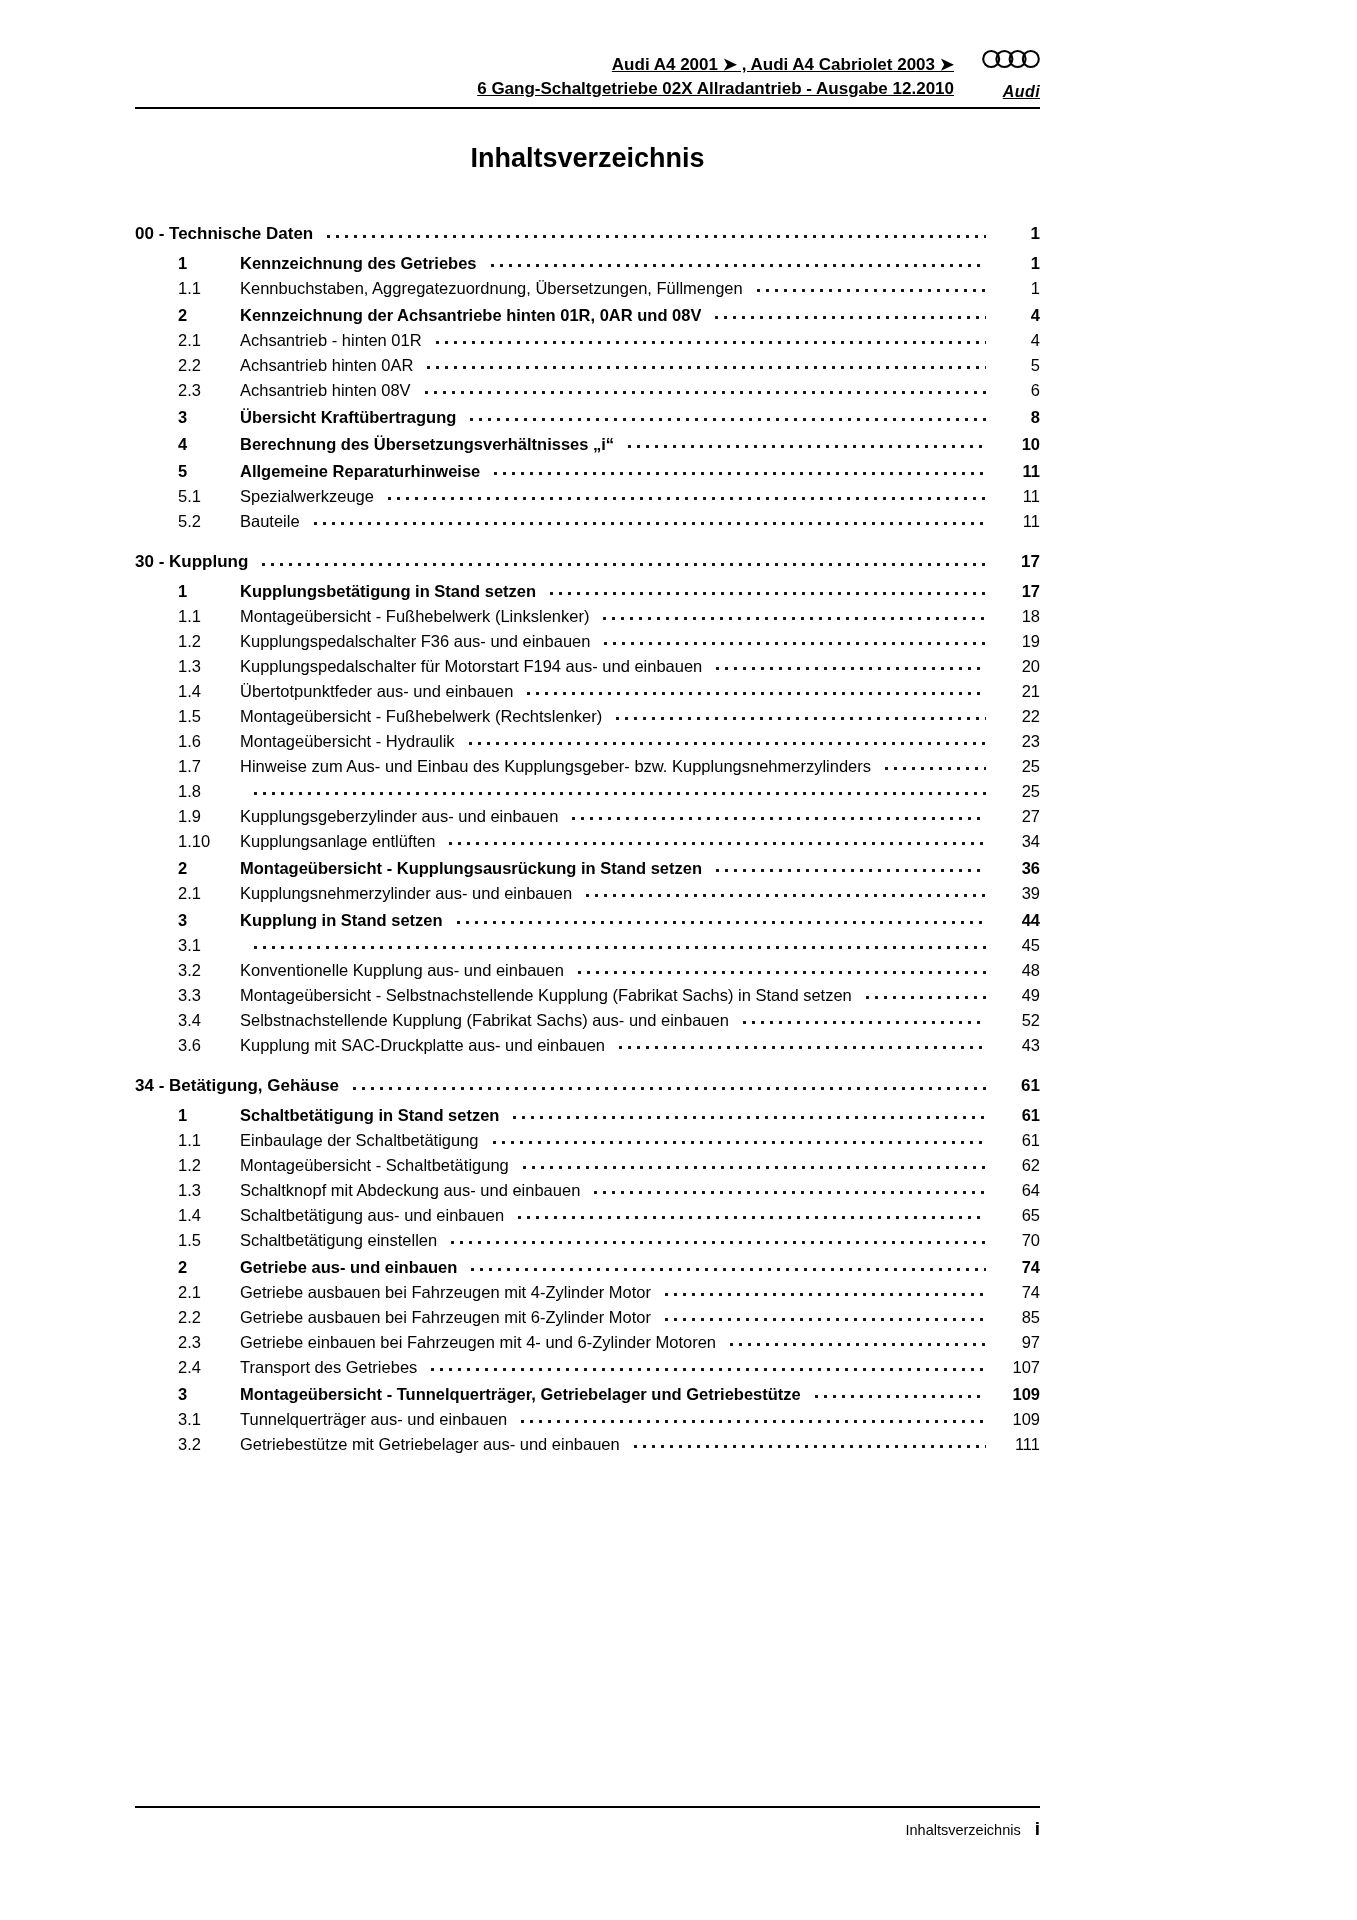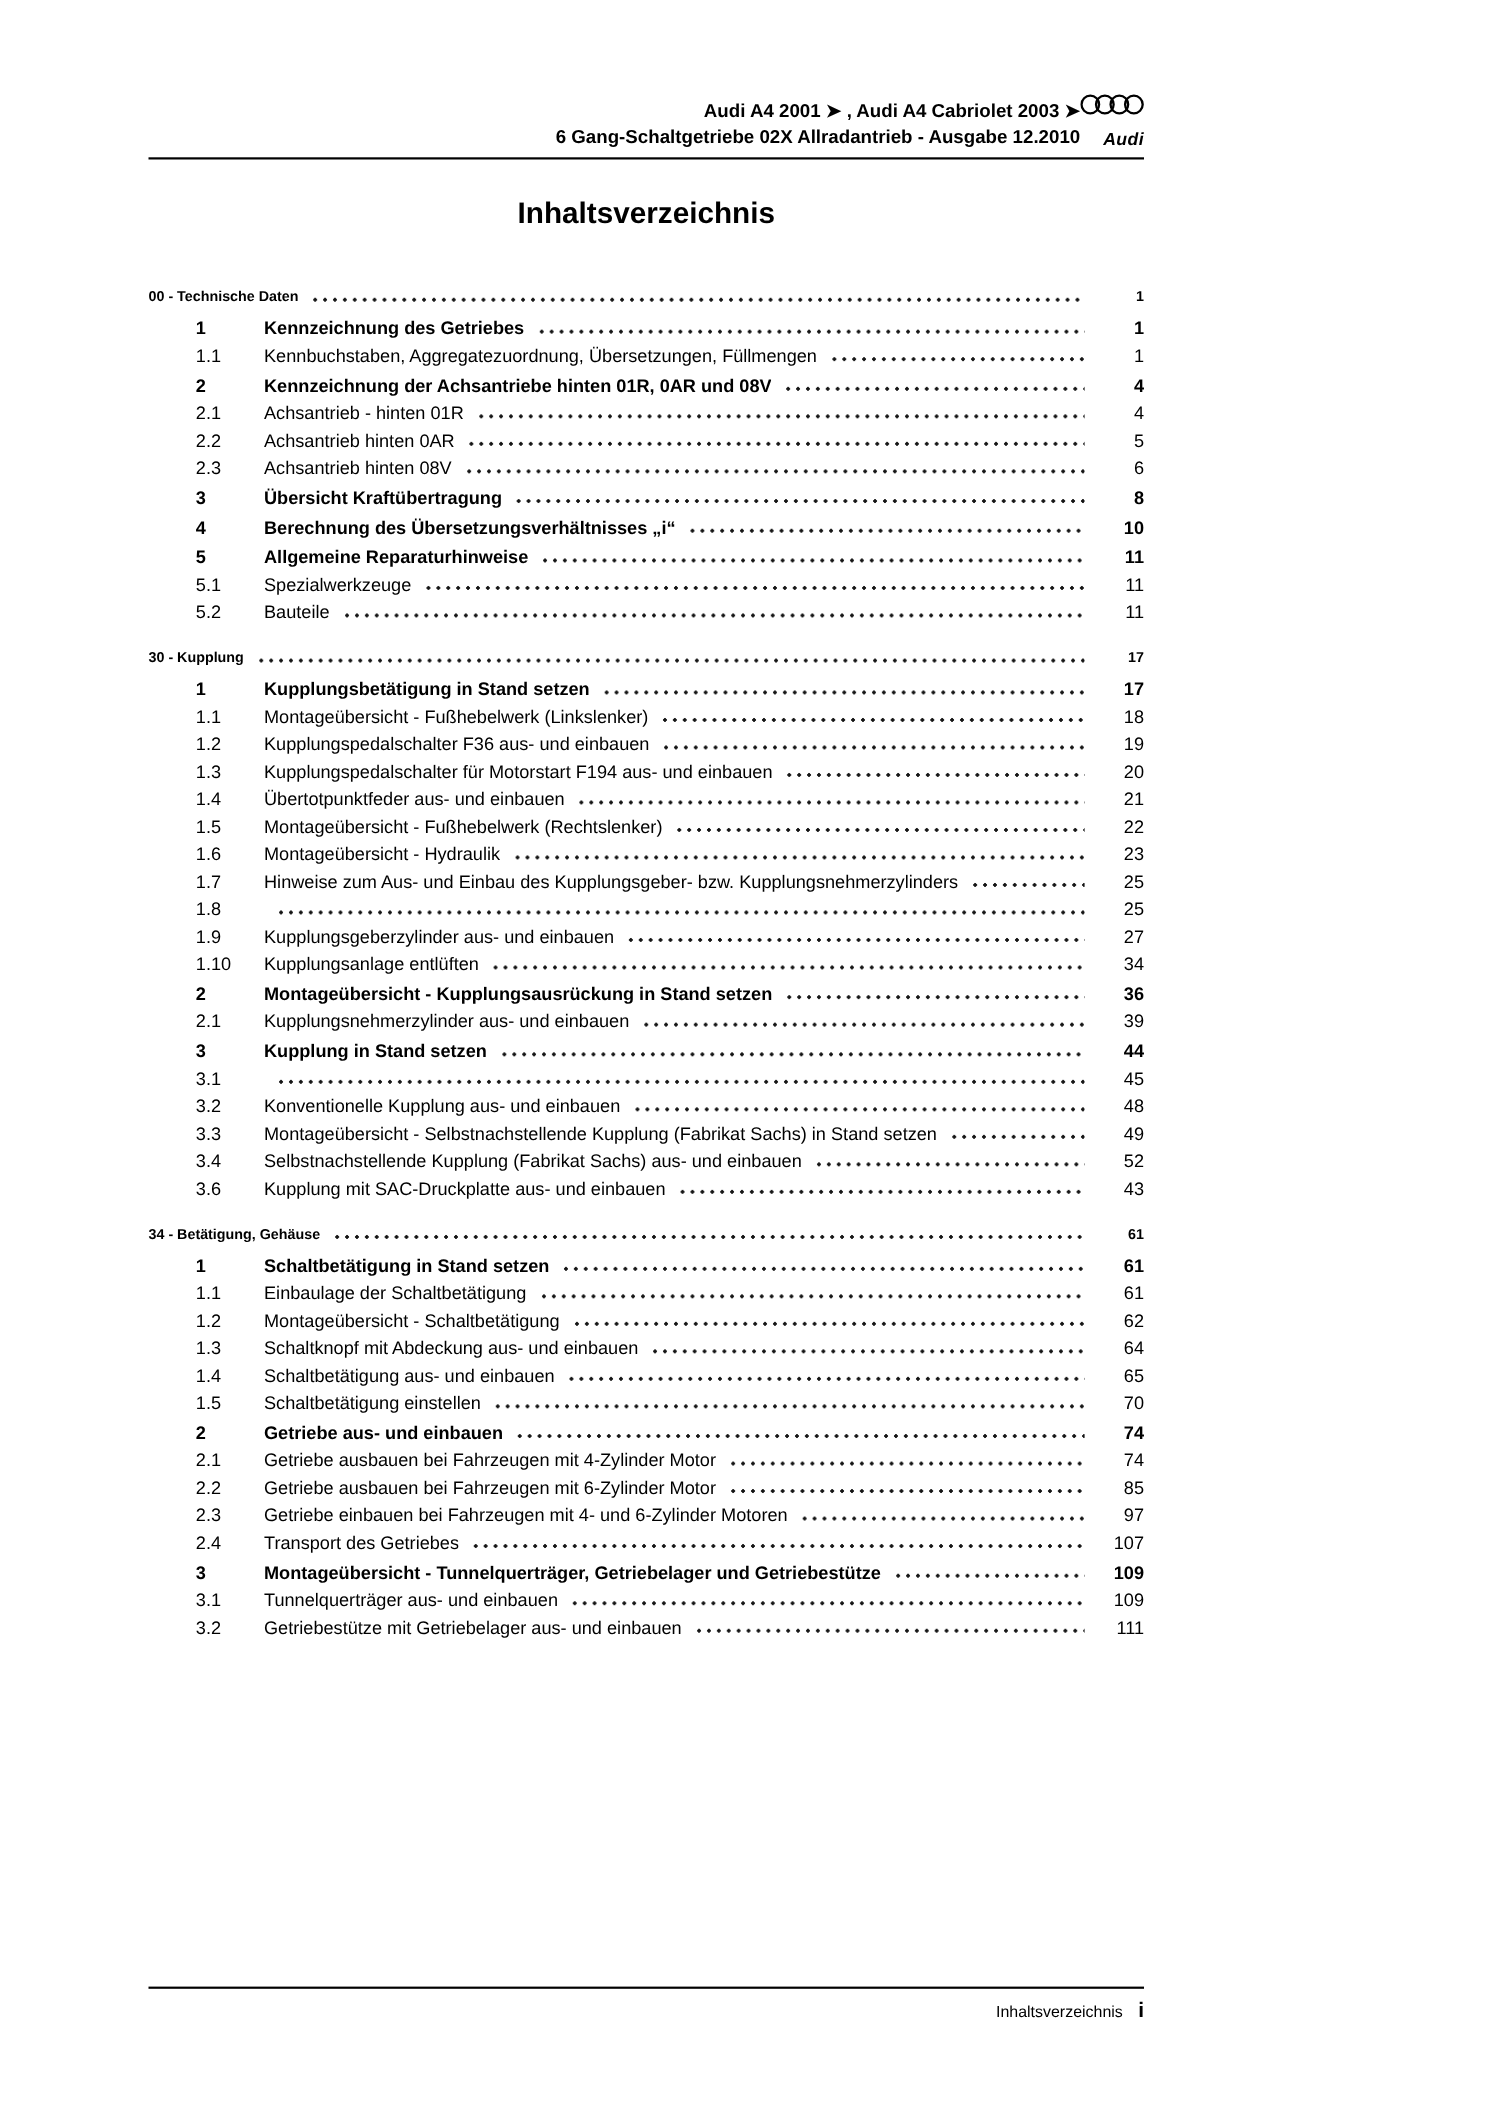--- a/index.html
+++ b/index.html
@@ -4,34 +4,34 @@
 <style>
   * { box-sizing: border-box; margin: 0; padding: 0; }
   html, body { background: #ffffff; }
   body {
     width: 1357px; height: 1920px; position: relative; overflow: hidden;
     font-family: "Liberation Sans", sans-serif; color: #000;
   }
   .content { position: absolute; left: 135px; top: 0; width: 905px; }
 
   
-  .header { display: flex; justify-content: flex-end; align-items: flex-start; padding-top: 84px; }
+  .header { display: flex; justify-content: flex-end; align-items: flex-start; gap: 28px; padding-top: 48px; text-decoration: underline; }
   .header-text { text-align: right; font-weight: bold; font-size: 17px; line-height: 24px; padding-top: 5px; }
   .logo { display: flex; flex-direction: column; align-items: flex-end; }
   .logo svg { display: block; }
   .logo-word { font-weight: bold; font-style: italic; font-size: 16px; margin-top: 13px; letter-spacing: 0.4px; }
   .rule { border-top: 2px solid #000; margin-top: 6px; }
 
   
   h1.doc-title { text-align: center; font-size: 27px; font-weight: bold; margin-top: 34px; }
 
   
   .toc { margin-top: 46px; }
   .toc-row { display: flex; align-items: baseline; font-size: 16.5px; line-height: 25px; white-space: nowrap; }
-  .section-row { font-size: 13px; font-weight: bold; line-height: 28px; margin-top: 14px; margin-bottom: 3px; }
+  .section-row { font-size: 17px; font-weight: bold; line-height: 28px; margin-top: 14px; margin-bottom: 3px; }
   .toc > .section-row:first-child { margin-top: 0; }
   .entry-row { padding-left: 43px; }
   .entry-row .num { flex: 0 0 62px; }
   .entry-row.bold { font-weight: bold; margin-top: 2px; }
   .title-text { flex: 0 1 auto; overflow: hidden; }
   .leader {
     flex: 1 1 14px; min-width: 14px; align-self: stretch; margin: 0 6px 0 11px;
     background-image: radial-gradient(circle, #141414 1.4px, transparent 1.7px);
     background-size: 9px 9px; background-repeat: repeat-x;
     background-position: left calc(100% - 6px);

